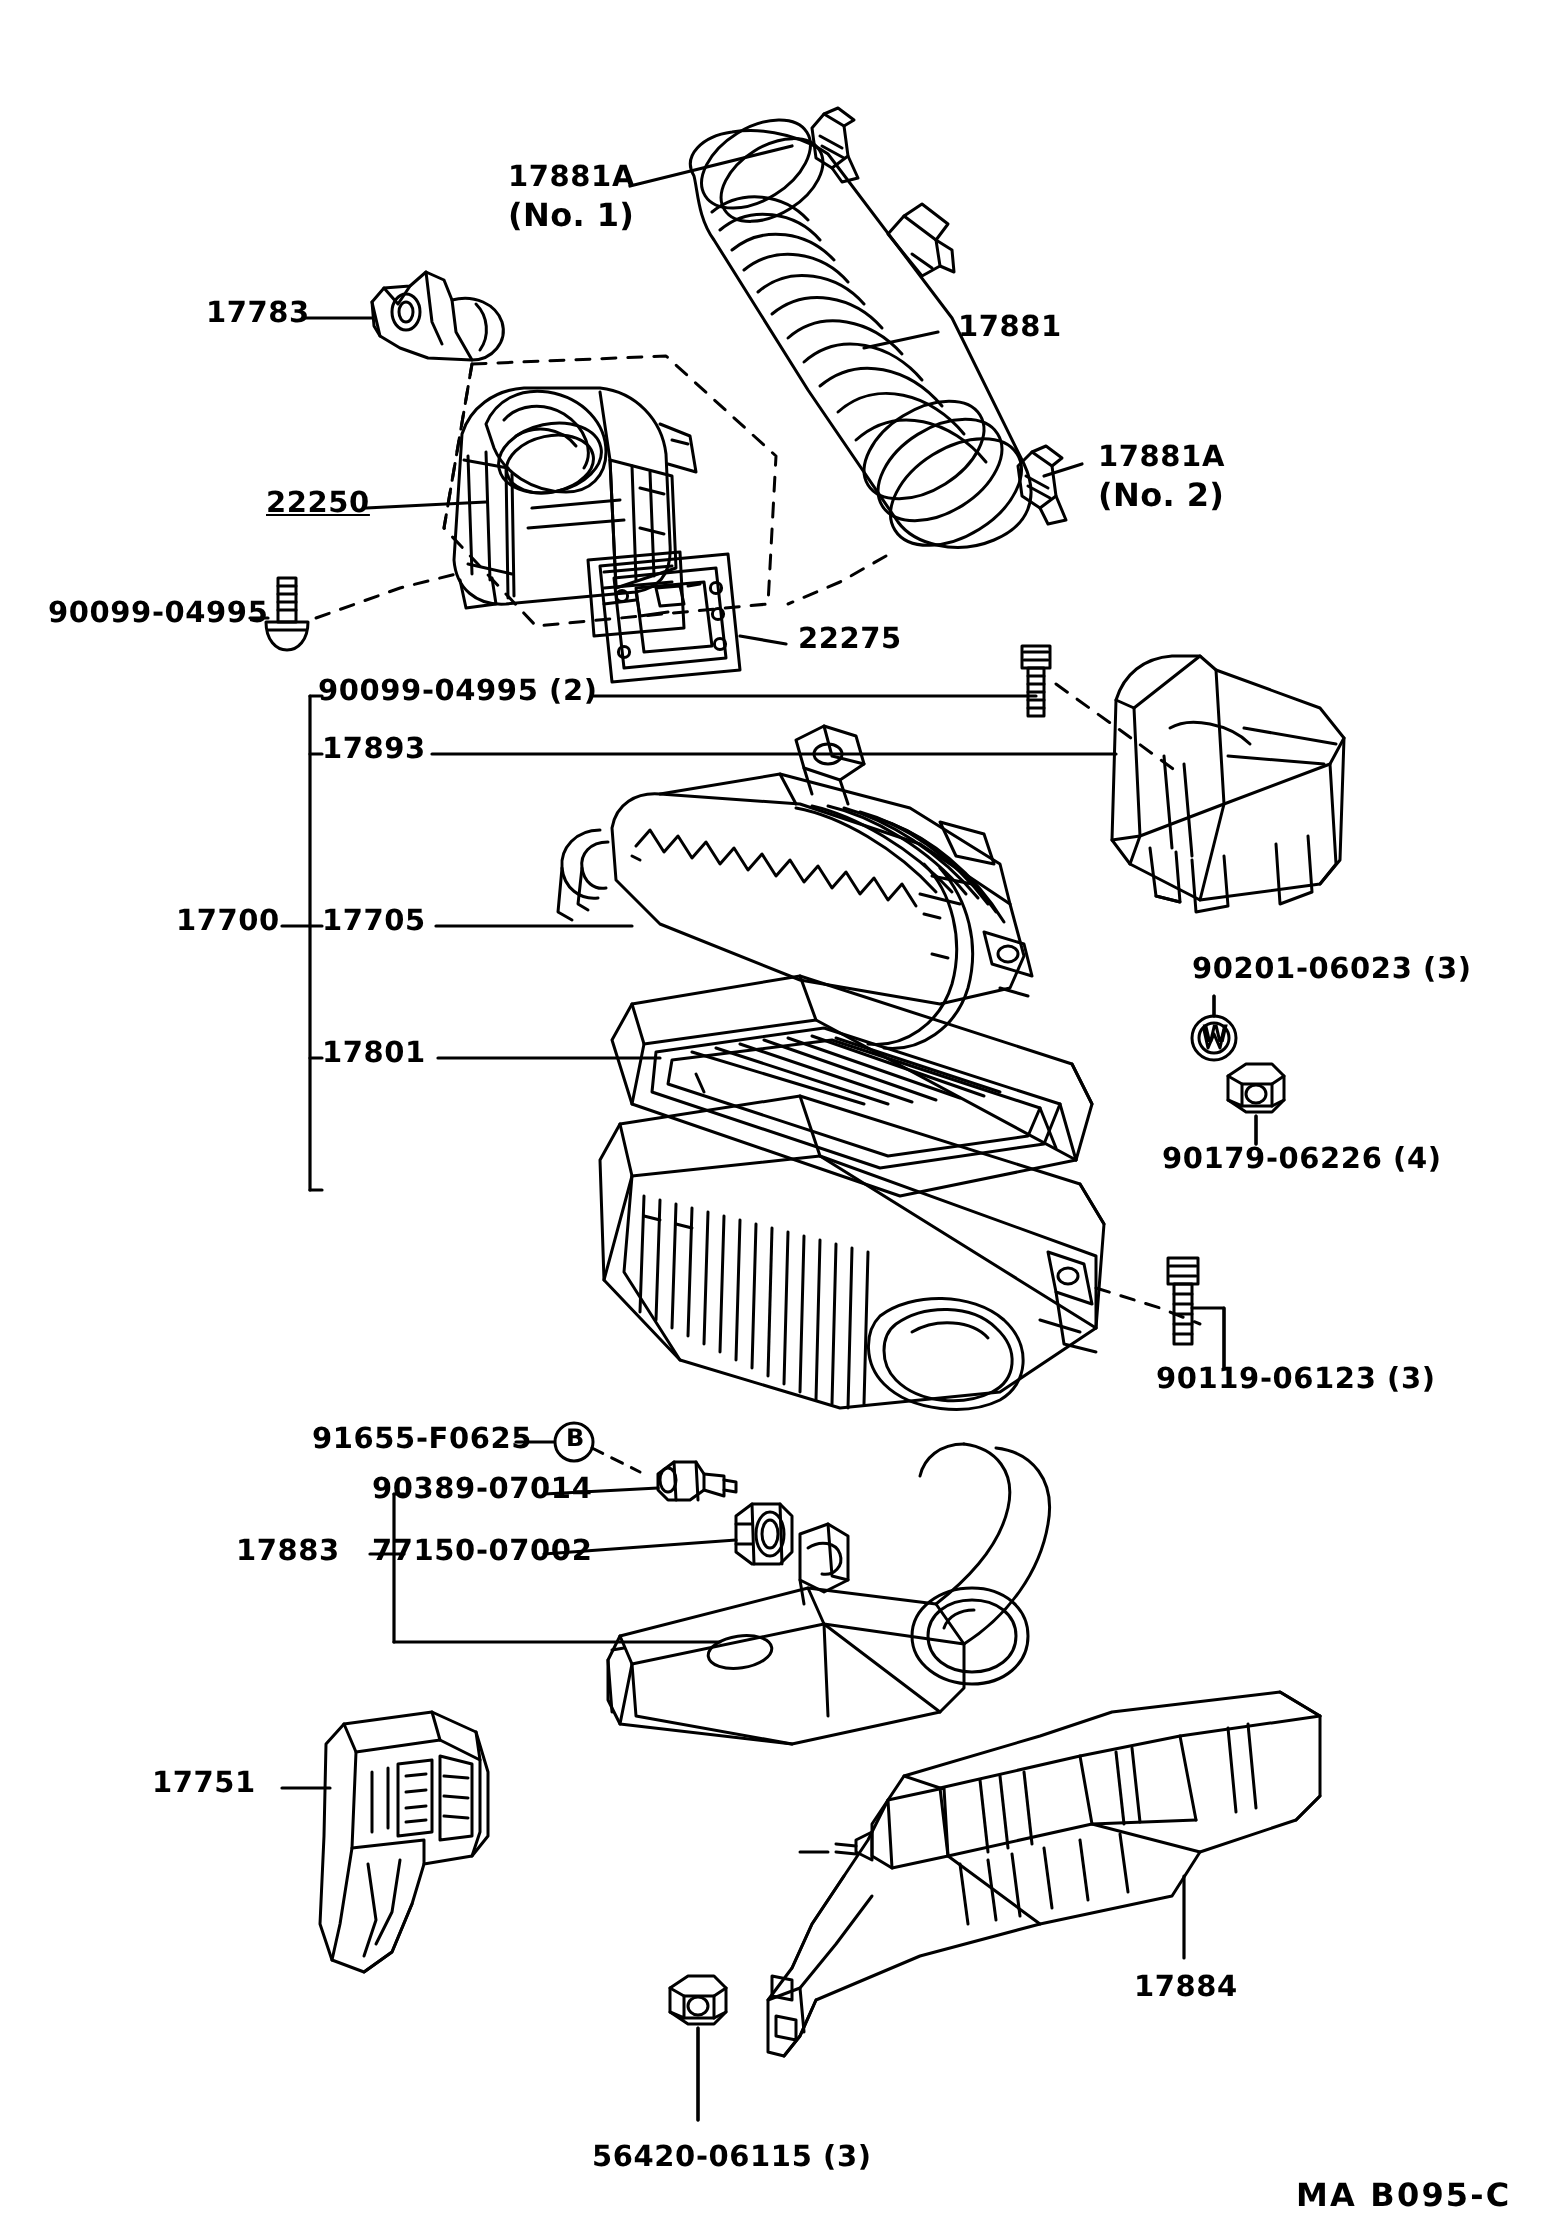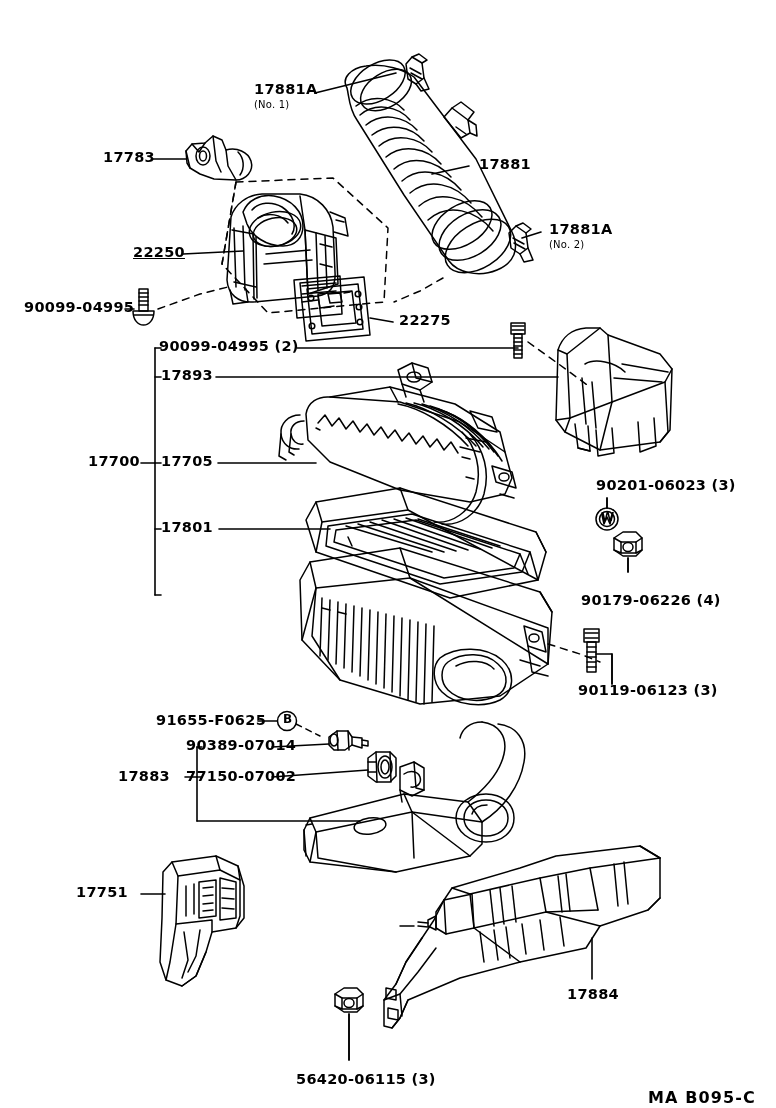--- a/index.html
+++ b/index.html
@@ -14,22 +14,22 @@
     position:absolute;
     font-family:"DejaVu Sans","Liberation Sans",sans-serif;
     font-size:14.5px;
     font-weight:700;
     letter-spacing:0.3px;
     color:#000;
     white-space:nowrap;
     line-height:1.05;
   }
   .lbl.sub{
-    font-size:10px;
-    font-weight:400;
+    font-size:16px;
+    font-weight:700;
     letter-spacing:0.2px;
   }
   .lbl.code{
     font-size:16px;
     letter-spacing:1.1px;
     font-weight:700;
   }
 </style>
 </head>
 <body>
@@ -554,21 +554,21 @@
   <div class="lbl" style="left:161px;top:336px;">17893</div>
 
   <div class="lbl" style="left:88px;top:422px;">17700</div>
 
   <div class="lbl" style="left:161px;top:422px;">17705</div>
 
   <div class="lbl" style="left:161px;top:488px;">17801</div>
 
   <div class="lbl" style="left:596px;top:446px;">90201-06023 (3)</div>
 
-  <div class="lbl" style="left:581px;top:561px;">90179-06226 (4)</div>
+  <div class="lbl" style="left:581px;top:541px;">90179-06226 (4)</div>
 
   <div class="lbl" style="left:578px;top:651px;text-align:center;">90119-06123 (3)</div>
 
   <div class="lbl" style="left:156px;top:681px;">91655-F0625</div>
 
   <div class="lbl" style="left:186px;top:706px;">90389-07014</div>
 
   <div class="lbl" style="left:118px;top:737px;">17883</div>
 
   <div class="lbl" style="left:186px;top:737px;">77150-07002</div>

